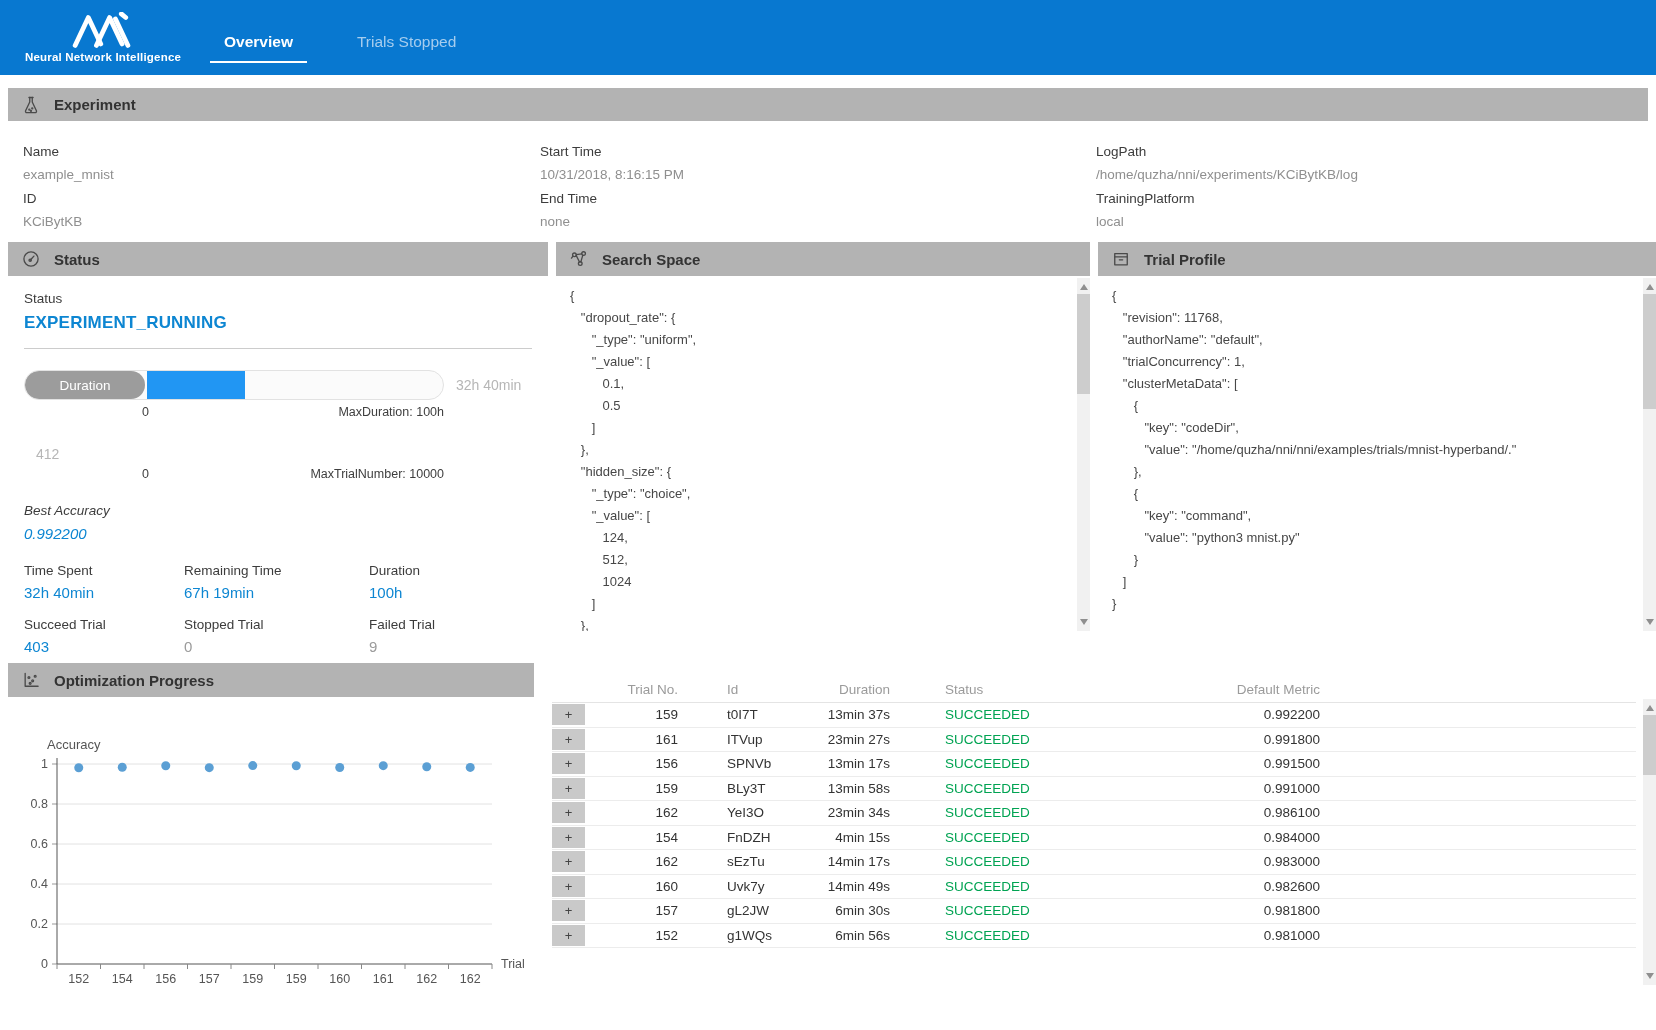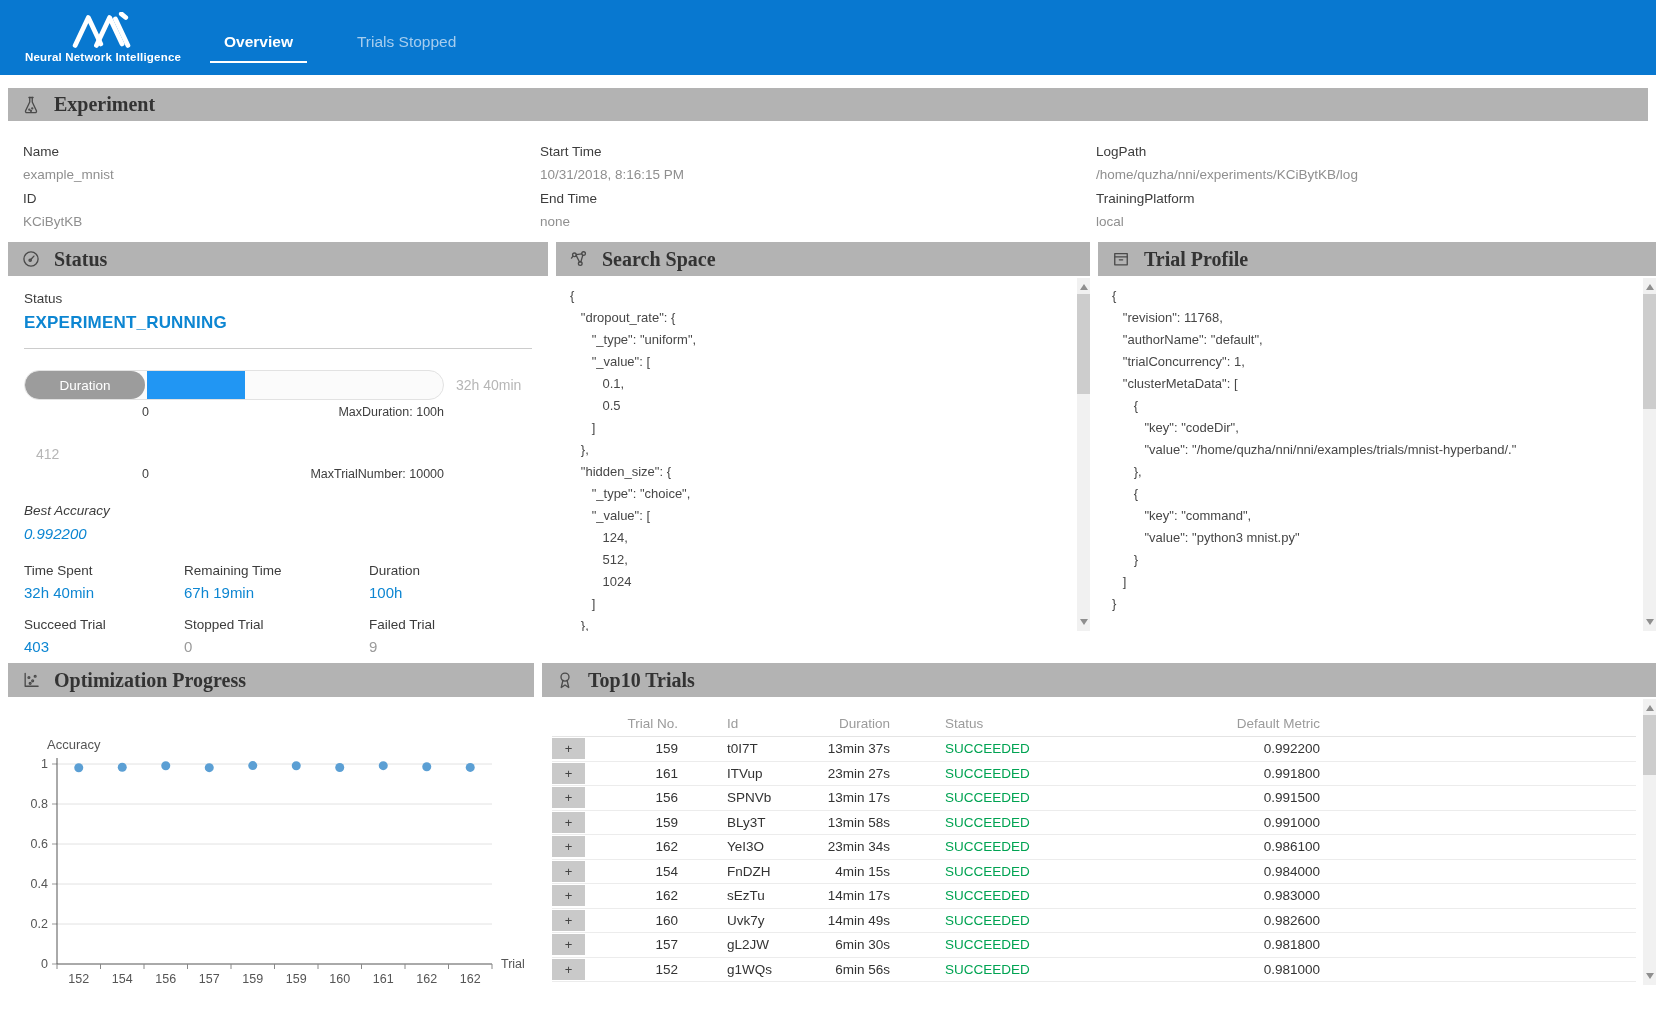--- a/index.html
+++ b/index.html
@@ -19,21 +19,21 @@
   .logo-block{ margin-left:24px; width:158px; display:flex; flex-direction:column; align-items:center; }
   .logo-svg{ width:66px; height:36px; margin-bottom:3px; }
   .brand{ color:#fff; font-size:11.5px; font-weight:700; white-space:nowrap; letter-spacing:.2px; }
   .tabs{ display:flex; margin-left:36px; gap:52px; height:100%; align-items:center; padding-top:8px; }
   .tab{ font-size:15.5px; color:#a6cdee; cursor:pointer; position:relative; padding:0 6px; }
   .tab.active{ color:#fff;font-weight:bold; }
   .tab.active::after{ content:""; position:absolute; left:-8px; right:-8px; bottom:-12px; height:2px; background:#fff; }
 
   
   .section-band{ height:33px; background:var(--bar-gray); margin:13px 8px 0; display:flex; align-items:center; padding-left:13px; gap:13px; }
-  .band-title{ font-size:20px; font-weight:700; color:#333;font-family:Liberation Serif, serif; }
+  .band-title{ font-size:15px; font-weight:700; color:#333; }
   .band-icon{ width:20px; height:20px; flex:none; }
 
   
   .exp-details{ margin:0 8px; height:112px; position:relative; font-size:13.5px; }
   .exp-col{ position:absolute; top:11px; }
   .exp-col.c1{ left:15px; } .exp-col.c2{ left:532px; } .exp-col.c3{ left:1088px; }
   .exp-label{ color:#3c3c3c; margin-top:9px; line-height:15px; }
   .exp-label:first-child{ margin-top:12px; }
   .exp-value{ color:#8f8f8f; margin-top:8px; line-height:15px; }
 
@@ -346,29 +346,20 @@
           <circle cx="288.25" cy="62.800000000000004" r="4.5" fill="#5b9fd4"></circle>
           <circle cx="331.75" cy="64.47999999999999" r="4.5" fill="#5b9fd4"></circle>
           <circle cx="375.25" cy="62.64" r="4.5" fill="#5b9fd4"></circle>
           <circle cx="418.75" cy="63.78" r="4.5" fill="#5b9fd4"></circle>
           <circle cx="462.25" cy="64.4" r="4.5" fill="#5b9fd4"></circle>
         </svg>
     </div>
   </div>
 
   <div class="panel">
-    <div class="panel-bar">
-      <svg class="band-icon" viewBox="0 0 24 24">
-        <g class="icon-stroke">
-            <circle cx="12" cy="8.5" r="4.8"></circle>
-            <path d="M9.5 12.5 L7.5 21 L12 18 L16.5 21 L14.5 12.5"></path>
-          </g>
-      </svg>
-      <span class="band-title">Top10 Trials</span>
-    </div>
     <div class="tbl">
       <div class="tgrid thead">
         <div></div>
         <div class="c-no">Trial No.</div>
         <div class="c-id">Id</div>
         <div class="c-dur">Duration</div>
         <div class="c-status">Status</div>
         <div class="c-metric">Default Metric</div>
         <div></div>
       </div>

